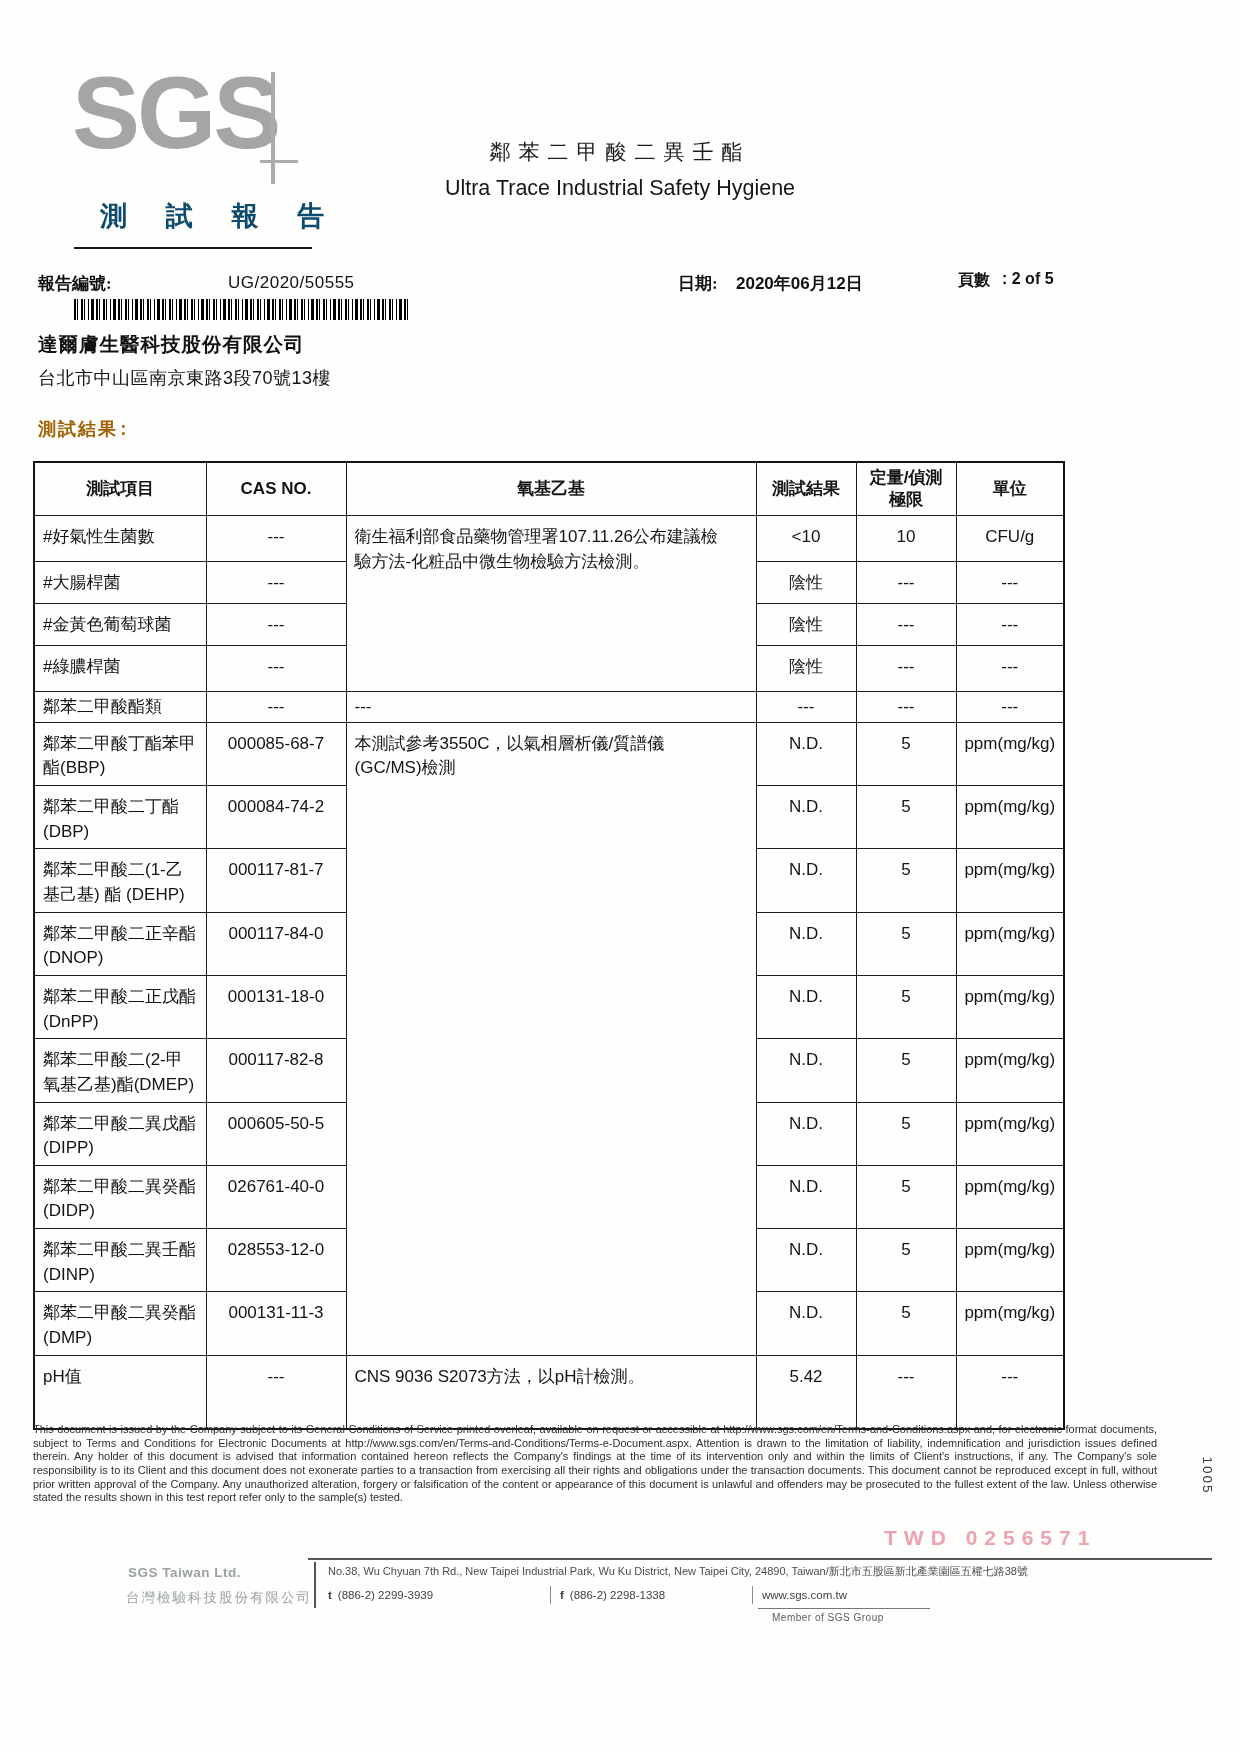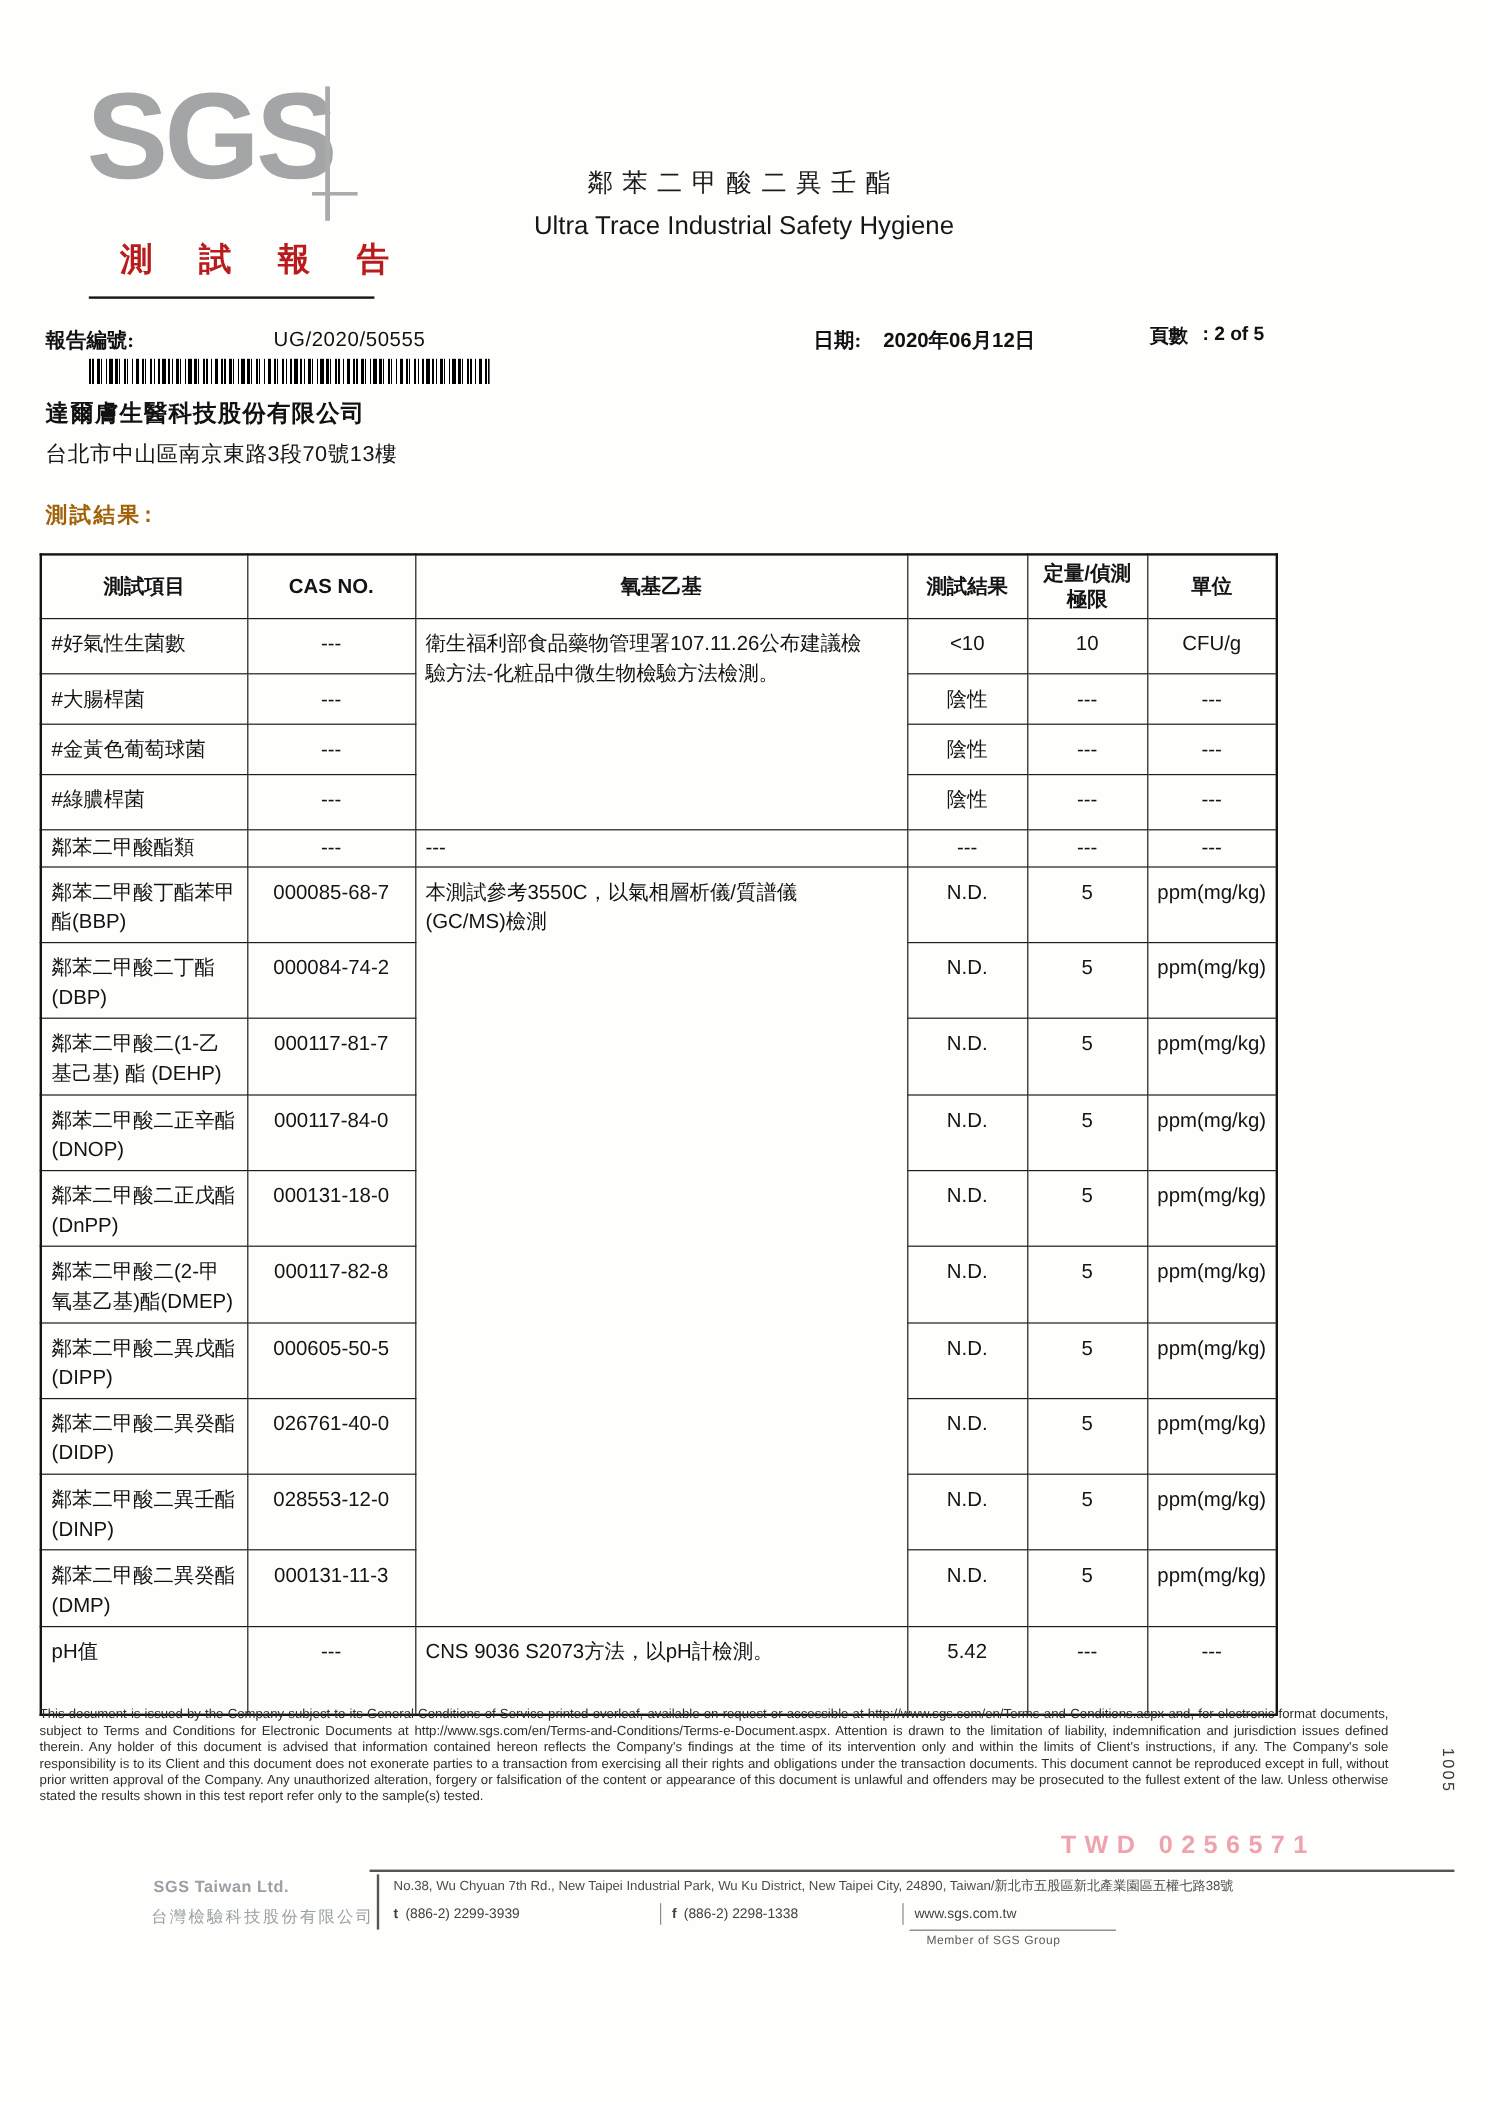--- a/index.html
+++ b/index.html
@@ -7,21 +7,21 @@
   body { font-family:"Liberation Sans", sans-serif; }
   .page { position:relative; width:1240px; height:1752px; margin:0 auto; background:#fefefdf
 ; background:#fefefd; color:#1a1a1a; overflow:hidden; }
 
   
   .logo { position:absolute; left:72px; top:60px; width:240px; height:130px; }
   .logo-text { font-family:"Liberation Sans", sans-serif; font-weight:bold; font-size:102px; line-height:1.05; color:#a3a5a7; letter-spacing:-3px; }
   .logo-vline { position:absolute; left:199px; top:12px; width:4px; height:112px; background:#a9abad; }
   .logo-hline { position:absolute; left:188px; top:100px; width:38px; height:3px; background:#a9abad; }
 
-  .report-title { position:absolute; left:100px; top:198px; font-size:27px; font-weight:bold; letter-spacing:16px; font-family:"Liberation Serif", serif; color:#b91c1c; }
+  .report-title { position:absolute; left:100px; top:198px; font-size:27px; font-weight:bold; letter-spacing:16px; font-family:"Liberation Serif", serif; color:#0c4a6e; }
   .title-rule { position:absolute; left:74px; top:247px; width:238px; height:2px; background:#161616; }
 
   .lab-center { position:absolute; left:360px; top:138px; width:520px; text-align:center; }
   .lab-zh { font-size:21px; letter-spacing:8px; font-family:"Liberation Serif", serif; color:#1c1c1c; }
   .lab-en { margin-top:10px; font-size:21.5px; color:#161616; }
 
   
   .info-label { position:absolute; font-family:"Liberation Serif", serif; font-weight:bold; font-size:17px; color:#111; }
   .info-value { position:absolute; font-size:17px; color:#111; }
   .rn-label { left:38px;  top:272px; }

